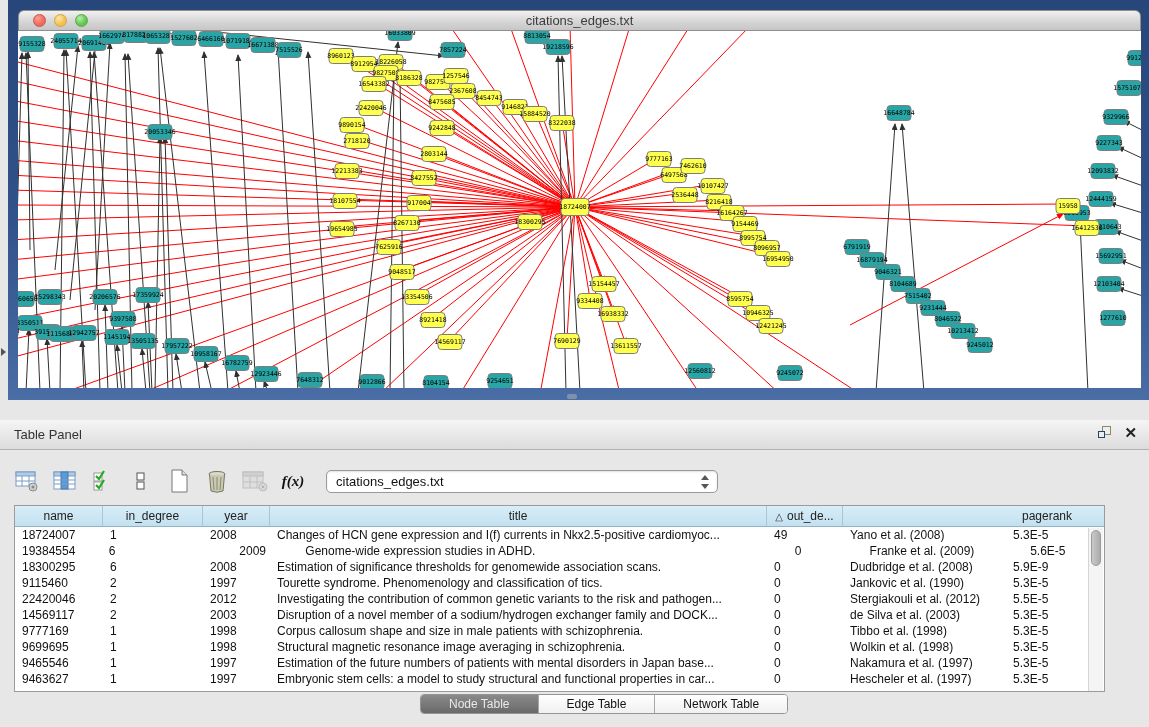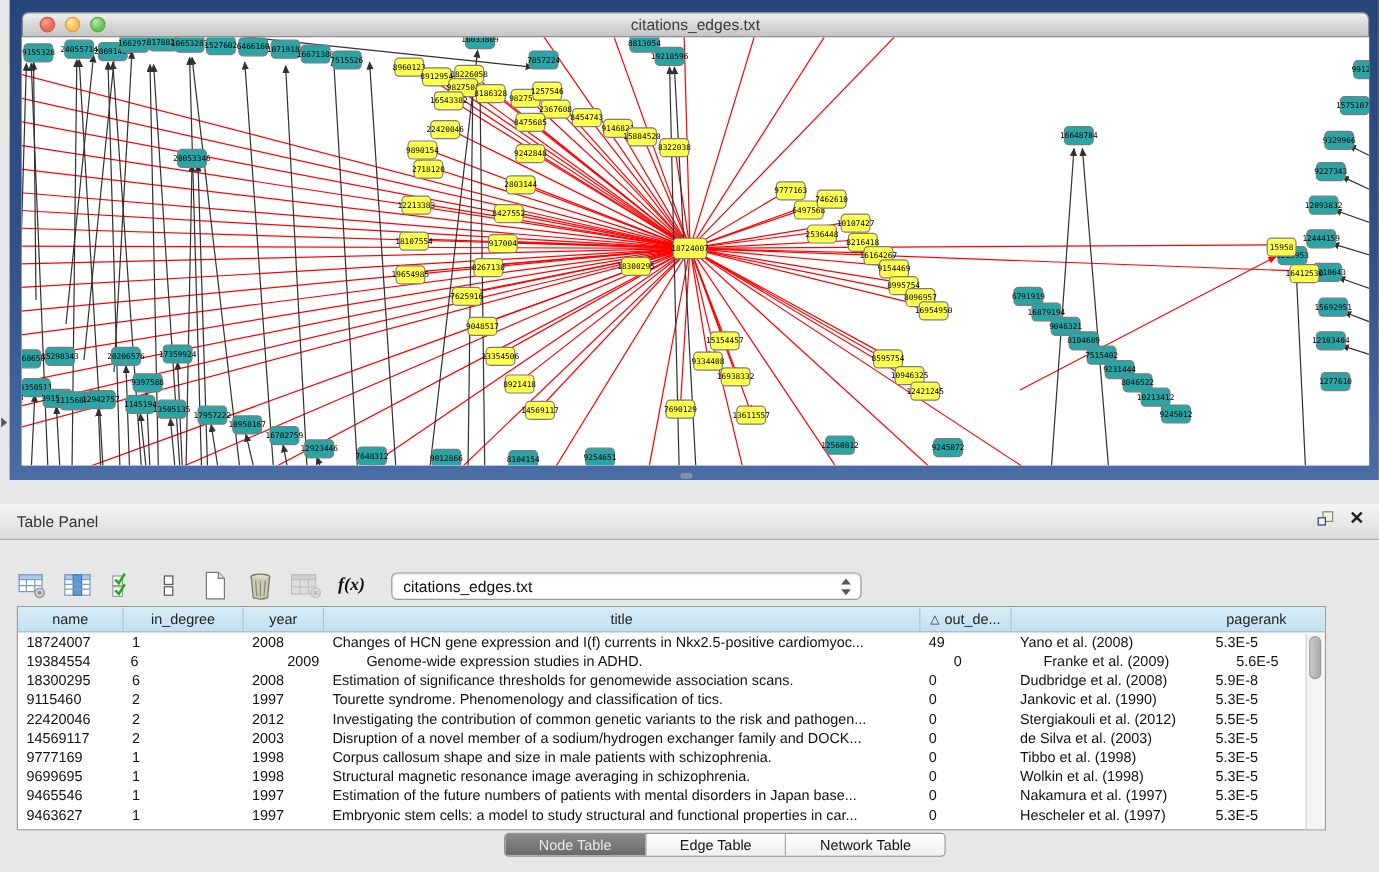--- a/index.html
+++ b/index.html
@@ -32,21 +32,21 @@
     background:linear-gradient(180deg,#f5f5f5,#dcdcdc); border-bottom:1px solid #b2b2b2;
     display:flex; align-items:center; }
   #panel-title { font-size:13px; color:#333; margin-left:14px; }
   #panel-header-icons { position:absolute; right:12px; top:5px; display:flex; gap:10px; align-items:center; }
   #float-icon { position:relative; width:16px; height:16px; }
   #float-icon .sq1 { position:absolute; left:4px; top:1px; width:9px; height:9px; border:1.5px solid #8c8c52; background:#eee; }
   #float-icon .sq2 { position:absolute; left:0px; top:6px; width:7px; height:7px; border:1.5px solid #26456e; background:#eee; }
   #close-icon { font-size:15px; font-weight:bold; color:#222; line-height:16px; }
 
   #panel-toolbar { position:absolute; left:14px; top:42px; width:1121px; height:38px;
-    display:flex; align-items:flex-end; gap:12px; }
+    display:flex; align-items:center; gap:12px; }
   .tb-icon { width:26px; height:24px; display:flex; align-items:center; justify-content:center; }
   #fx-label { font-size:15px; font-style:italic; font-weight:bold; color:#111; font-family:"Liberation Serif",serif; }
   #table-combo { position:relative; margin-left:8px; width:392px; height:23px; background:#fff;
     border:1px solid #9a9a9a; border-radius:5px; box-shadow:inset 0 1px 2px rgba(0,0,0,.12);
     display:flex; align-items:center; }
   #combo-value { font-size:13px; color:#111; margin-left:9px; }
   #combo-arrows { position:absolute; right:7px; top:3px; width:9px; height:16px; }
   #combo-arrows .up { position:absolute; top:1px; left:0; width:0; height:0;
     border-left:4px solid transparent; border-right:4px solid transparent; border-bottom:5px solid #555; }
   #combo-arrows .down { position:absolute; bottom:1px; left:0; width:0; height:0;
@@ -833,21 +833,21 @@
           <div class="td" style="width: 163px;">Franke et al. (2009)</div>
           <div class="td" style="width: 82px;">5.6E-5</div>
         </div>
         <div class="tr">
           <div class="td" style="width: 88px;">18300295</div>
           <div class="td" style="width: 100px;">6</div>
           <div class="td" style="width: 67px;">2008</div>
           <div class="td" style="width: 497px;">Estimation of significance thresholds for genomewide association scans.</div>
           <div class="td" style="width: 76px;">0</div>
           <div class="td" style="width: 163px;">Dudbridge et al. (2008)</div>
-          <div class="td" style="width: 82px;">5.9E-8</div>
+          <div class="td" style="width: 82px;">5.9E-9</div>
         </div>
         <div class="tr">
           <div class="td" style="width: 88px;">9115460</div>
           <div class="td" style="width: 100px;">2</div>
           <div class="td" style="width: 67px;">1997</div>
           <div class="td" style="width: 497px;">Tourette syndrome. Phenomenology and classification of tics.</div>
           <div class="td" style="width: 76px;">0</div>
           <div class="td" style="width: 163px;">Jankovic et al. (1990)</div>
           <div class="td" style="width: 82px;">5.3E-5</div>
         </div>

